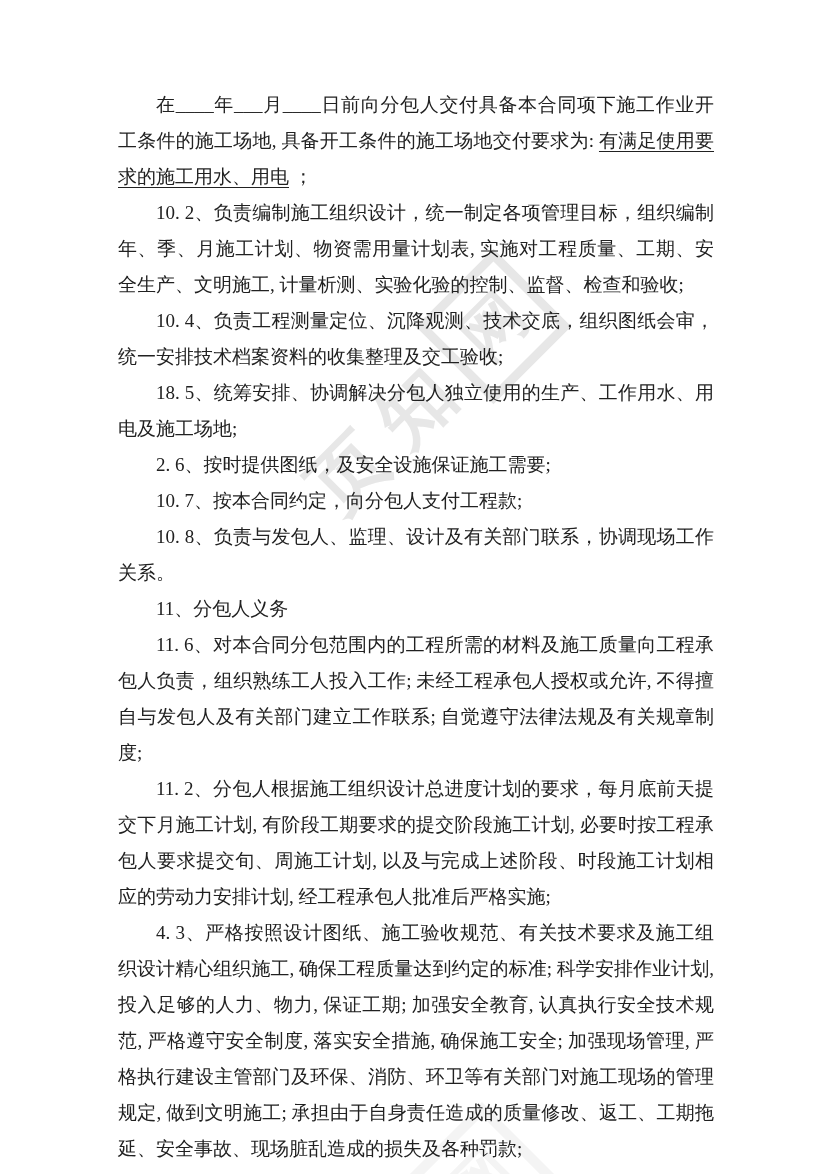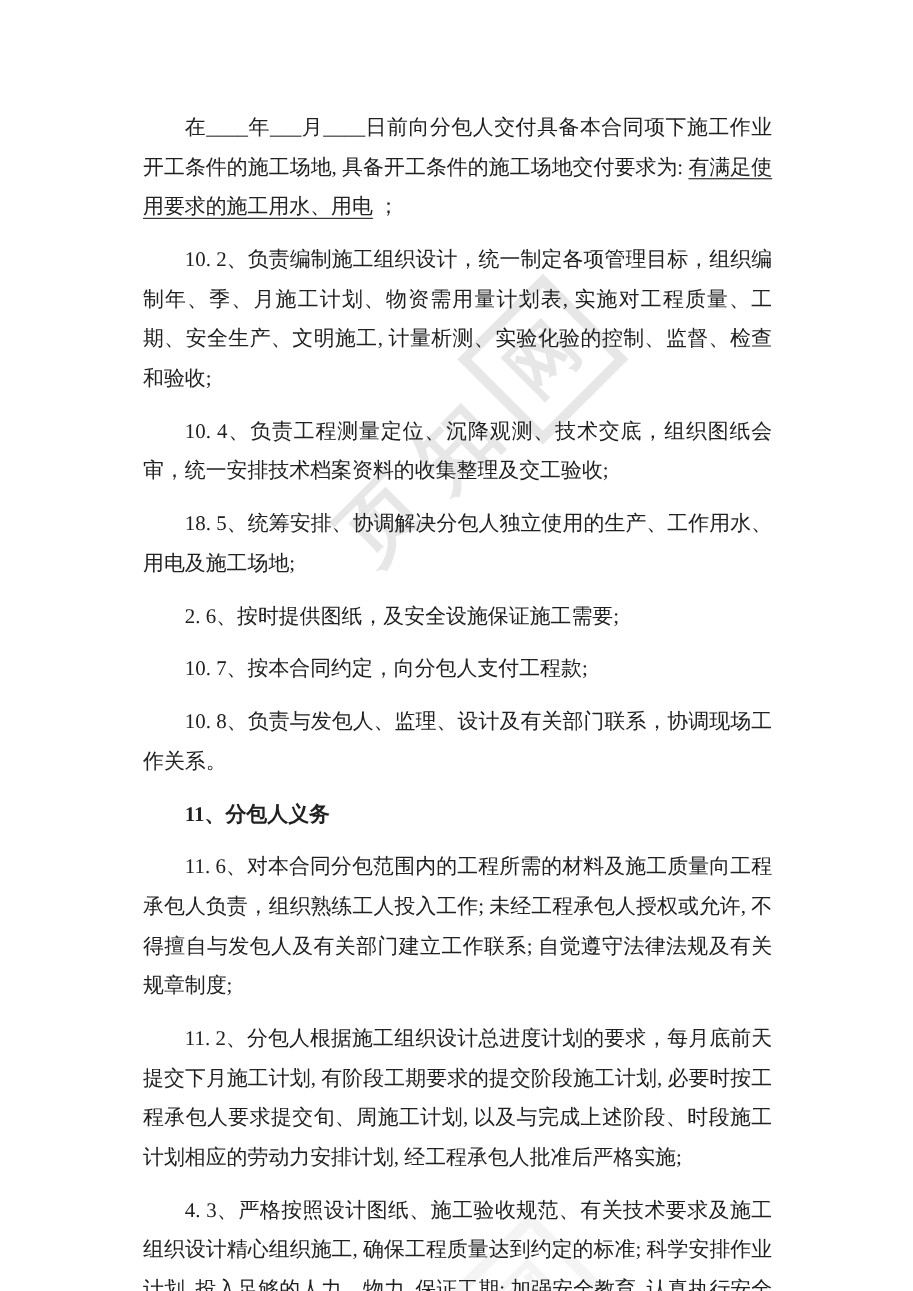--- a/index.html
+++ b/index.html
@@ -83,26 +83,26 @@
     left: 118px;
     top: 87px;
     width: 596px;
     font-size: 19px;
     line-height: 36px;
     color: #212121;
     text-align: justify;
     z-index: 2;
   }
   .content p {
-    margin: 12px;
+    margin: 0;
     padding: 0;
     text-indent: 2em;
   }
   .content p.heading {
-    font-weight: bold;
+    font-weight: normal;
   }
   .u {
     text-decoration: underline;
     text-underline-offset: 4px;
   }
 </style>
 </head>
 <body>
 
 <div class="page">

